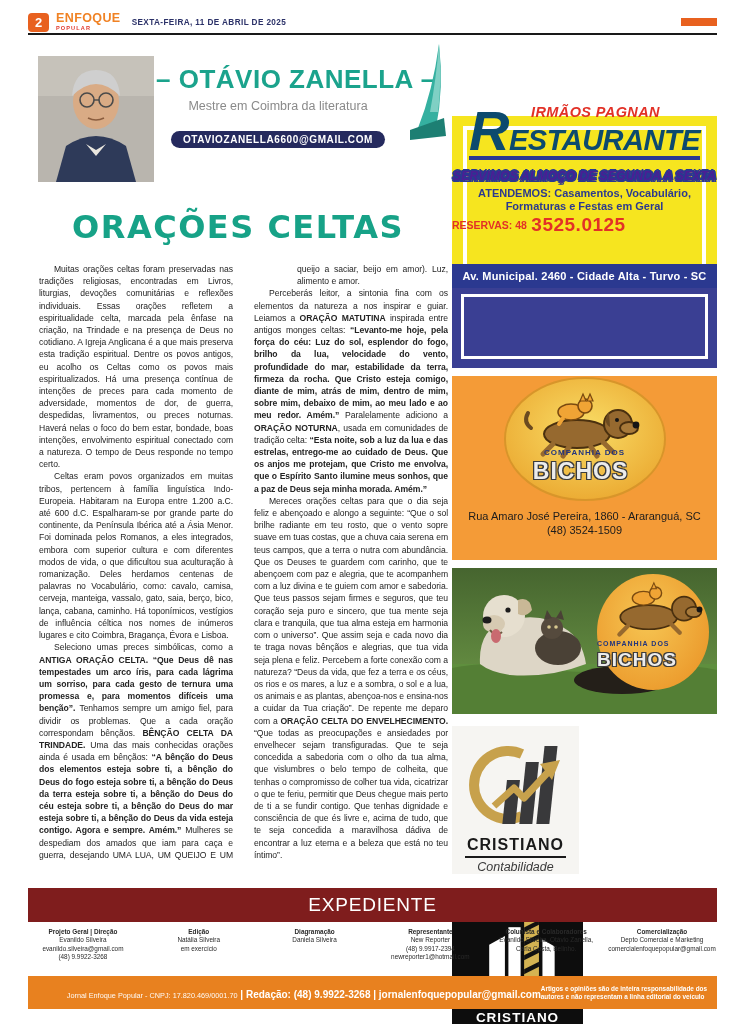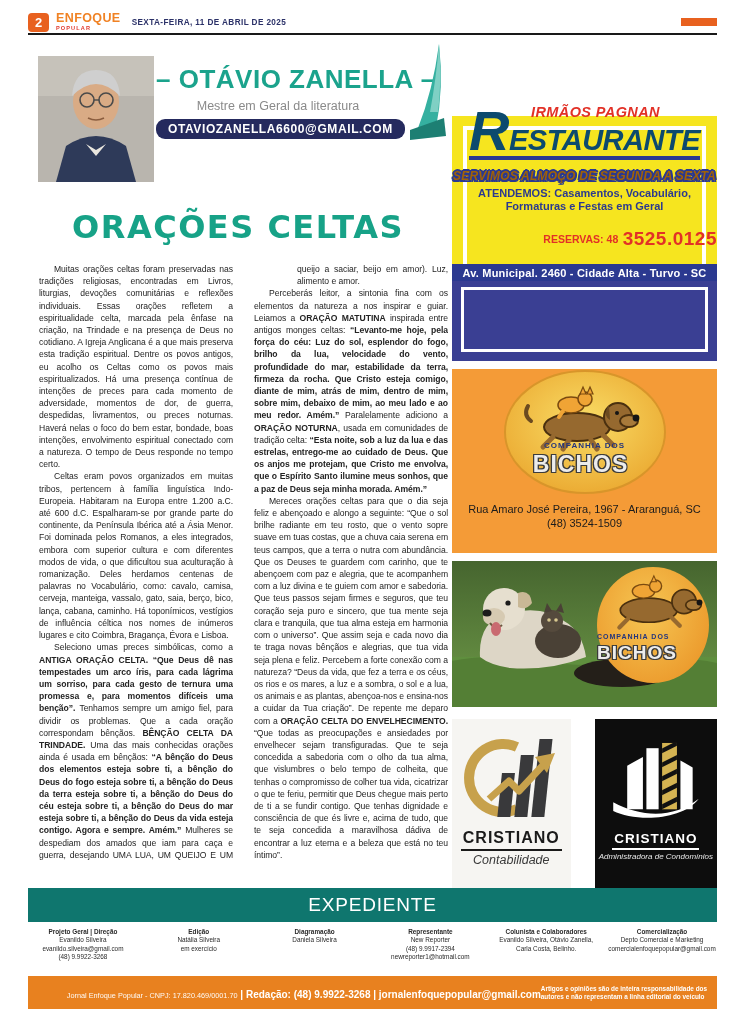--- a/index.html
+++ b/index.html
@@ -16,22 +16,22 @@
   .hspace{flex:1;}
   .htick{width:36px;height:8px;background:#e8611f;}
   .hrule{position:absolute;left:28px;top:33px;right:28px;height:2px;background:#191919;}
   
   .article{position:absolute;left:28px;top:42px;width:420px;}
   .author{position:relative;height:152px;}
   .aphoto{position:absolute;left:10px;top:14px;width:116px;height:126px;}
   .acenter{position:absolute;left:128px;right:48px;top:22px;text-align:center;}
   .aname{color:#1ba38c;font-weight:700;font-size:26px;letter-spacing:.5px;white-space:nowrap;}
   .atitle{color:#8a8a8a;font-size:12.5px;margin-top:4px;}
-  .apill{display:inline-block;background:#252a5e;color:#fff;font-weight:700;font-size:12px;
-         letter-spacing:.6px;padding:3px 12px;border-radius:9px;margin-top:6px;}
+  .apill{display:inline-block;background:#252a5e;color:#fff;font-weight:700;font-size:10px;
+         letter-spacing:.6px;padding:3px 12px;border-radius:9px;margin-top:18px;}
   .sail{position:absolute;right:0;top:0;}
   .title{margin-top:14px;text-align:center;font-family:"DejaVu Sans",sans-serif;font-weight:800;
          font-size:32px;letter-spacing:1.5px;color:#17a287;}
   .cols{display:flex;gap:10px;margin-top:17px;}
   .col{width:205px;height:598px;overflow:hidden;text-align:justify;font-size:8.6px;
        line-height:12.2px;letter-spacing:-.05px;color:#242424;margin-left:11px;}
   .col p{margin:0;text-indent:15px;}
   .col p.noind{text-indent:0;padding-left:43px;}
   .bseg{font-weight:700;}
   
@@ -39,56 +39,56 @@
   
   .rest-yellow{position:relative;height:148px;background:#f6e51f;}
   .rest-frame{position:absolute;left:11px;right:11px;top:10px;bottom:0;border:4px solid #fff;border-bottom:none;}
   .rest-brand{position:relative;width:max-content;margin:78px auto 0;}
   .rest-irmaos{position:absolute;top:-12px;left:62px;color:#e23127;font-style:italic;font-weight:800;
                font-size:14.5px;letter-spacing:.4px;white-space:nowrap;}
   .rest-name{font-style:italic;font-weight:700;color:#0c4a6e;font-size:29px;line-height:30px;
              letter-spacing:-.5px;border-bottom:4px solid #2b3990;padding-bottom:1px;}
   .rest-name::first-letter{font-size:56px;}
   .rest-banner{position:relative;margin-top:9px;text-align:center;font-style:italic;font-weight:800;
-               font-size:12px;color:#a16207;letter-spacing:.2px;
+               font-size:12px;color:#4c1d95;letter-spacing:.2px;
                text-shadow:-1.5px -1.5px 0 #2b3990,1.5px -1.5px 0 #2b3990,-1.5px 1.5px 0 #2b3990,
                1.5px 1.5px 0 #2b3990,0 2px 0 #2b3990,0 -2px 0 #2b3990,2px 0 0 #2b3990,-2px 0 0 #2b3990;}
   .rest-serv{position:relative;text-align:center;color:#2b3990;font-weight:700;font-size:11px;line-height:12.5px;margin-top:4px;}
-  .rest-resv{position:relative;text-align:right;margin-top:16px;color:#e23127;white-space:nowrap;}
+  .rest-resv{position:relative;text-align:left;margin-top:2px;color:#e23127;white-space:nowrap;}
   .rest-resv .lb{font-weight:700;font-size:10.5px;}
   .rest-resv .ph{font-weight:800;font-size:19px;letter-spacing:.5px;vertical-align:-2px;}
-  .rest-addr{height:17px;background:#2b3990;color:#fff;font-weight:700;font-size:11px;
+  .rest-addr{height:24px;background:#2b3990;color:#fff;font-weight:700;font-size:11px;
              display:flex;align-items:center;justify-content:center;letter-spacing:.2px;white-space:nowrap;}
   .rest-navy{position:relative;height:80px;background:#3a3f93;}
   .rest-navy-frame{position:absolute;left:9px;right:9px;top:6px;bottom:9px;border:3px solid #fff;}
   
   .bichos{position:relative;margin-top:8px;height:184px;background:#f49b37;text-align:center;}
   .bichos-logo{position:relative;width:170px;height:126px;margin:8px auto 0;}
   .bichos-l1{position:absolute;left:0;right:0;top:72px;color:#23357d;font-weight:800;font-size:8px;letter-spacing:1px;}
   .bichos-l2{position:absolute;left:0;right:8px;top:82px;color:#ececec;font-weight:800;font-size:23px;letter-spacing:1px;
              text-shadow:-1.2px -1.2px 0 #3c3c3c,1.2px -1.2px 0 #3c3c3c,-1.2px 1.2px 0 #3c3c3c,1.2px 1.2px 0 #3c3c3c;}
   .bichos-addr{margin-top:8px;font-size:11px;color:#1c1c1c;}
   .bichos-phone{margin-top:2px;font-size:11px;color:#1c1c1c;}
   
   .photoad{position:relative;margin-top:8px;height:146px;}
   .photo-logo{position:absolute;right:8px;top:6px;width:112px;height:116px;border-radius:50%;
               background:radial-gradient(ellipse at 45% 38%,#f6c653 0%,#ec9c2e 75%);}
   .photo-logo .bichos-l1{top:66px;font-size:7px;}
   .photo-logo .bichos-l2{top:75px;font-size:19px;}
   
-  .crow{display:flex;gap:24px;margin-top:12px;height:182px;}
+  .crow{display:flex;gap:24px;margin-top:12px;height:182px;flex-direction:column;}
   .cc-left{width:127px;background:#f6f5f2;text-align:center;padding-top:6px;box-sizing:border-box;}
   .cc-right{width:131px;background:#0d0d0d;text-align:center;padding-top:10px;box-sizing:border-box;}
   .cc-name{display:inline-block;font-weight:700;font-size:16px;letter-spacing:1px;color:#1a1a1a;
            border-bottom:2px solid #1a1a1a;padding:0 2px 2px;}
   .cc-sub{font-style:italic;font-size:12.5px;color:#3a3a3a;margin-top:2px;}
   .cc-name.w{color:#fff;border-color:#fff;font-size:13.5px;}
   .cc-sub.w{color:#e8e8e8;font-size:8px;}
   
-  .exbar{position:absolute;left:28px;right:28px;top:888px;height:34px;background:#0f766e;color:#fff;
+  .exbar{position:absolute;left:28px;right:28px;top:888px;height:34px;background:#7f1d1d;color:#fff;
          display:flex;align-items:center;justify-content:center;font-size:19px;letter-spacing:.8px;}
   .credits{position:absolute;left:28px;right:28px;top:928px;height:44px;display:flex;gap:6px;}
   .credits .ccol{flex:1;text-align:center;font-size:6.4px;line-height:8.4px;color:#2a2a2a;}
   .credits .chead{font-weight:700;}
   .obar{position:absolute;left:28px;right:28px;top:976px;height:33px;background:#e8811f;color:#fff;
         display:flex;align-items:center;justify-content:flex-end;padding:0 10px;box-sizing:border-box;}
   .obar .ol{white-space:nowrap;}
   .obar .ols{font-size:7.3px;opacity:.95;}
   .obar .olb{font-size:10px;font-weight:700;}
   .obar .or{text-align:left;font-size:6.4px;line-height:8px;font-weight:600;}
@@ -119,21 +119,21 @@
         <path d="M48,88 L58,100 L68,88 L58,94 Z" fill="#e9e6df"></path>
         <ellipse cx="58" cy="46" rx="23" ry="27" fill="#d9ab85"></ellipse>
         <path d="M34,40 Q36,14 58,14 Q80,14 82,40 Q70,28 58,28 Q46,28 34,40 Z" fill="#cfcfcf"></path>
         <circle cx="49" cy="44" r="7" fill="none" stroke="#4a4a4a" stroke-width="1.6"></circle>
         <circle cx="68" cy="44" r="7" fill="none" stroke="#4a4a4a" stroke-width="1.6"></circle>
         <line x1="56" y1="44" x2="61" y2="44" stroke="#4a4a4a" stroke-width="1.4"></line>
         <path d="M50,62 Q58,66 66,62" stroke="#8a5d3e" stroke-width="1.6" fill="none"></path>
       </svg>
       <div class="acenter">
         <div class="aname">– OTÁVIO ZANELLA –</div>
-        <div class="atitle">Mestre em Geral da literatura</div>
+        <div class="atitle">Mestre em Coimbra da literatura</div>
         <div class="apill">OTAVIOZANELLA6600@GMAIL.COM</div>
       </div>
       <svg class="sail" width="42" height="108" viewBox="0 0 42 108" xmlns="http://www.w3.org/2000/svg">
         <path d="M33,2 Q38,46 30,86 L12,86 Q27,48 33,2 Z" fill="#35b0a0"></path>
         <path d="M33,2 Q36,40 32,70 L24,70 Q30,38 33,2 Z" fill="#7fd0c4"></path>
         <path d="M4,88 L38,76 L40,94 L4,98 Z" fill="#1d7f73"></path>
       </svg>
     </div>
     <div class="title">ORAÇÕES CELTAS</div>
     <div class="cols">
@@ -200,21 +200,21 @@
             <ellipse cx="46" cy="18" rx="13" ry="8" fill="#f0a435" stroke="#7a4a10" stroke-width="1.6"></ellipse>
             <circle cx="60" cy="12" r="7" fill="#f0a435" stroke="#7a4a10" stroke-width="1.6"></circle>
             <polygon points="55,7 58,0 61,7" fill="#f0a435" stroke="#7a4a10" stroke-width="1.2"></polygon>
             <polygon points="62,7 65,0 68,7" fill="#f0a435" stroke="#7a4a10" stroke-width="1.2"></polygon>
             <line x1="38" y1="24" x2="34" y2="30" stroke="#f0a435" stroke-width="4" stroke-linecap="round"></line>
           </g>
         </svg>
         <div class="bichos-l1">COMPANHIA DOS</div>
         <div class="bichos-l2">BICHOS</div>
       </div>
-      <div class="bichos-addr">Rua Amaro José Pereira, 1967 - Araranguá, SC</div>
+      <div class="bichos-addr">Rua Amaro José Pereira, 1860 - Araranguá, SC</div>
       <div class="bichos-phone">(48) 3524-1509</div>
     </div>
 
     <div class="photoad">
       <svg width="265" height="146" viewBox="0 0 265 146" xmlns="http://www.w3.org/2000/svg">
         <defs>
           <linearGradient id="gr1" x1="0" y1="0" x2="0" y2="1">
             <stop offset="0%" stop-color="#46652f"></stop>
               <stop offset="100%" stop-color="#6f9b48"></stop>
           </linearGradient>

